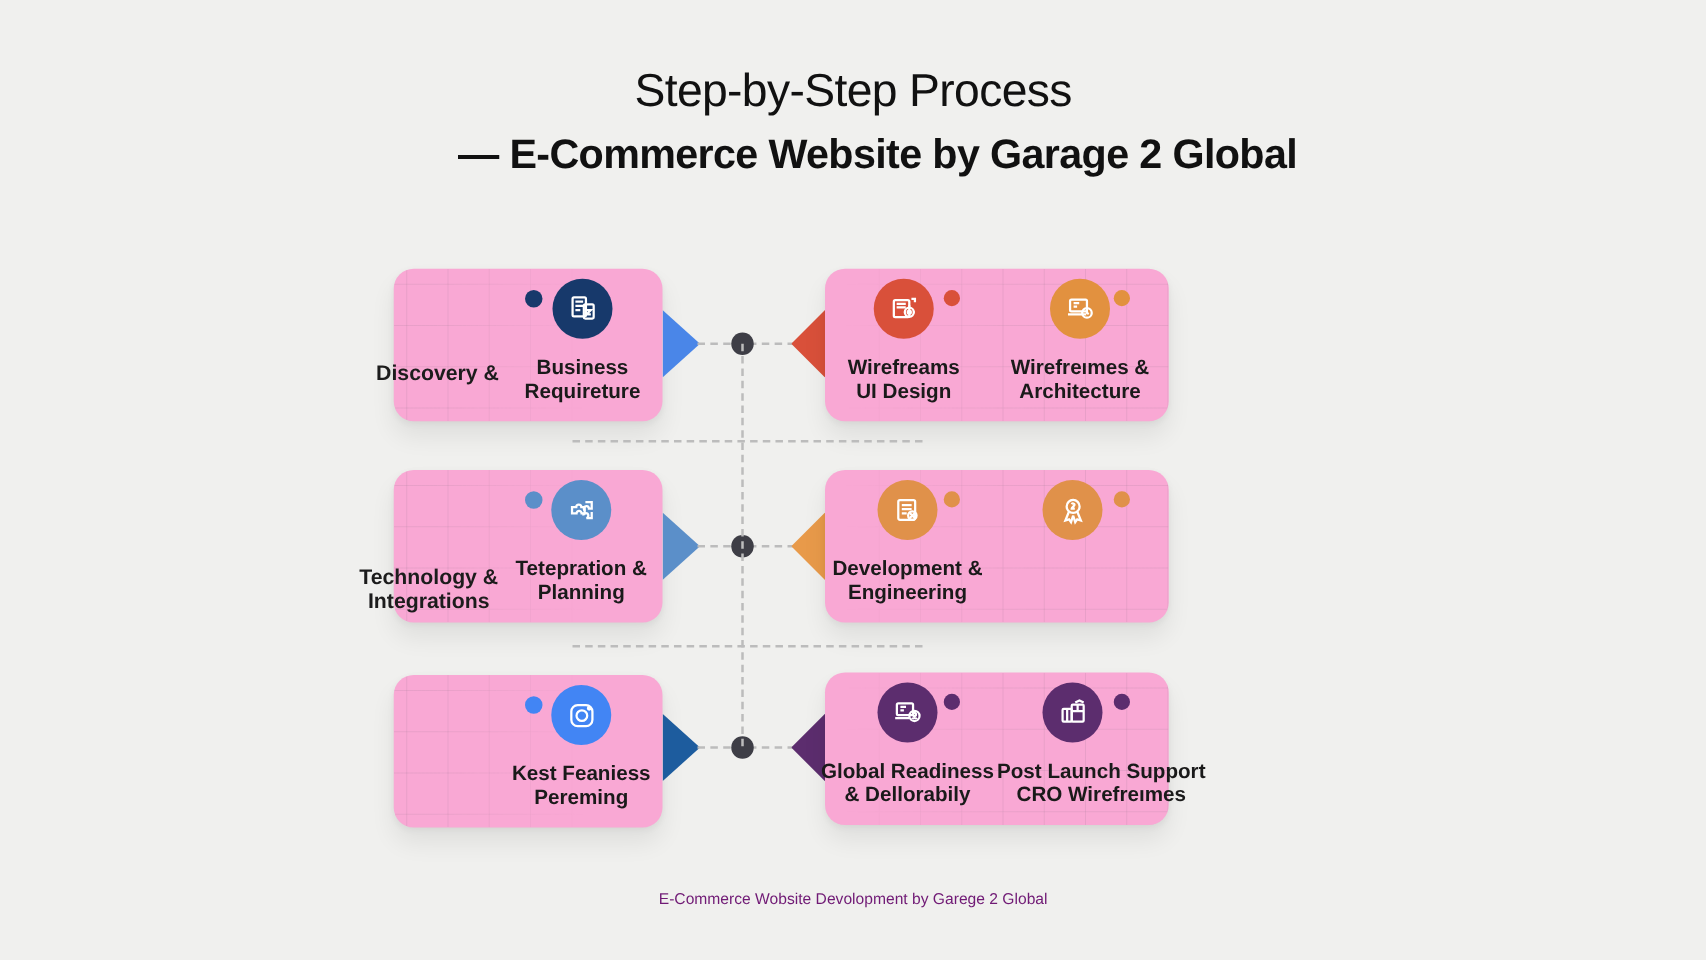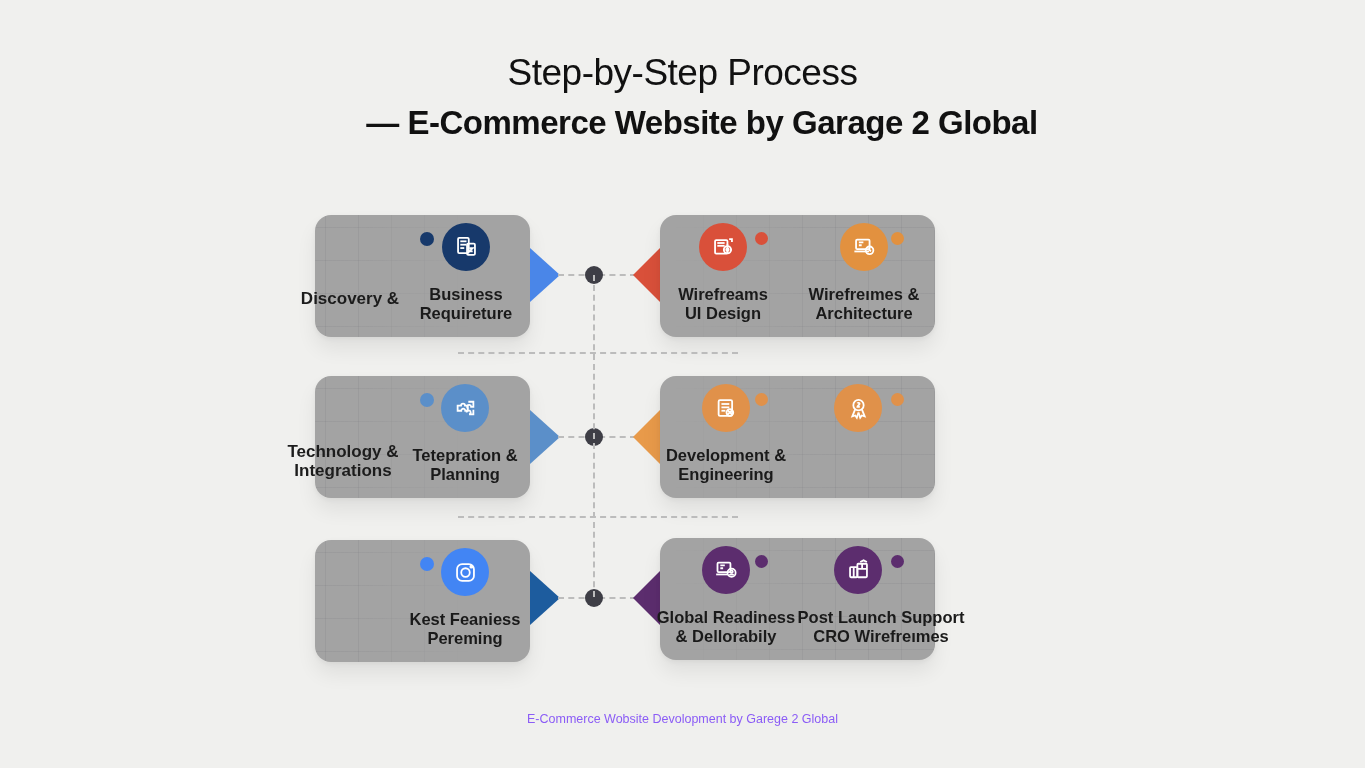--- a/index.html
+++ b/index.html
@@ -14,21 +14,21 @@
   .stage{position:absolute;inset:0;}
 
   
   .header{position:absolute;top:52px;left:0;width:100%;text-align:center;}
   .title-line1{font-size:37px;font-weight:400;letter-spacing:-0.5px;color:#111;}
   .title-line2{font-size:33px;font-weight:700;letter-spacing:-0.5px;color:#111;margin-top:10px;margin-left:39px;}
 
   
   .card{
     position:absolute;
-    background:#a3a3a3;
+    background:#f9a8d4;
     border-radius:16px;
     box-shadow:0 12px 20px rgba(0,0,0,0.07), 0 2px 5px rgba(0,0,0,0.05);
   }
   .card::before{
     content:"";position:absolute;inset:0;border-radius:inherit;
     background-image:
       linear-gradient(to right, rgba(90,90,100,0.10) 1px, transparent 1px),
       linear-gradient(to bottom, rgba(90,90,100,0.10) 1px, transparent 1px);
     background-size:33px 33px;
     background-position:10px 12px;
@@ -39,21 +39,21 @@
     -webkit-mask-image:linear-gradient(to right,#000 15%,transparent 72%);
             mask-image:linear-gradient(to right,#000 15%,transparent 72%);
   }
   .right-card{left:660px;width:275px;height:122px;}
   .right-card::before{
     -webkit-mask-image:linear-gradient(to left,#000 40%,transparent 95%);
             mask-image:linear-gradient(to left,#000 40%,transparent 95%);
   }
 
   .side-label{
-    position:absolute;top:66px;left:-30px;width:130px;
+    position:absolute;top:76px;left:-30px;width:130px;
     text-align:center;font-size:17px;font-weight:600;line-height:19px;color:#1c1c1c;
   }
 
   .step{
     position:absolute;top:8px;
     transform:translateX(-50%);
     display:flex;flex-direction:column;align-items:center;
     width:190px;
   }
   .circle{
@@ -81,21 +81,21 @@
   .dash-h{position:absolute;border-top:2px dashed #bcbcbc;height:0;}
   .dash-v{position:absolute;border-left:2px dashed #bcbcbc;width:0;}
   .center-dot{
     position:absolute;width:18px;height:18px;border-radius:50%;
     background:#3e3e46;
   }
 
   
   .footer{
     position:absolute;top:712px;left:0;width:100%;
-    text-align:center;font-size:12.5px;color:#8b5cf6;
+    text-align:center;font-size:12.5px;color:#701a75;
   }
 </style>
 </head>
 <body>
 
 <div class="stage">
 
   <div class="header">
     <div class="title-line1">Step-by-Step Process</div>
     <div class="title-line2">— E-Commerce Website by Garage 2 Global</div>

